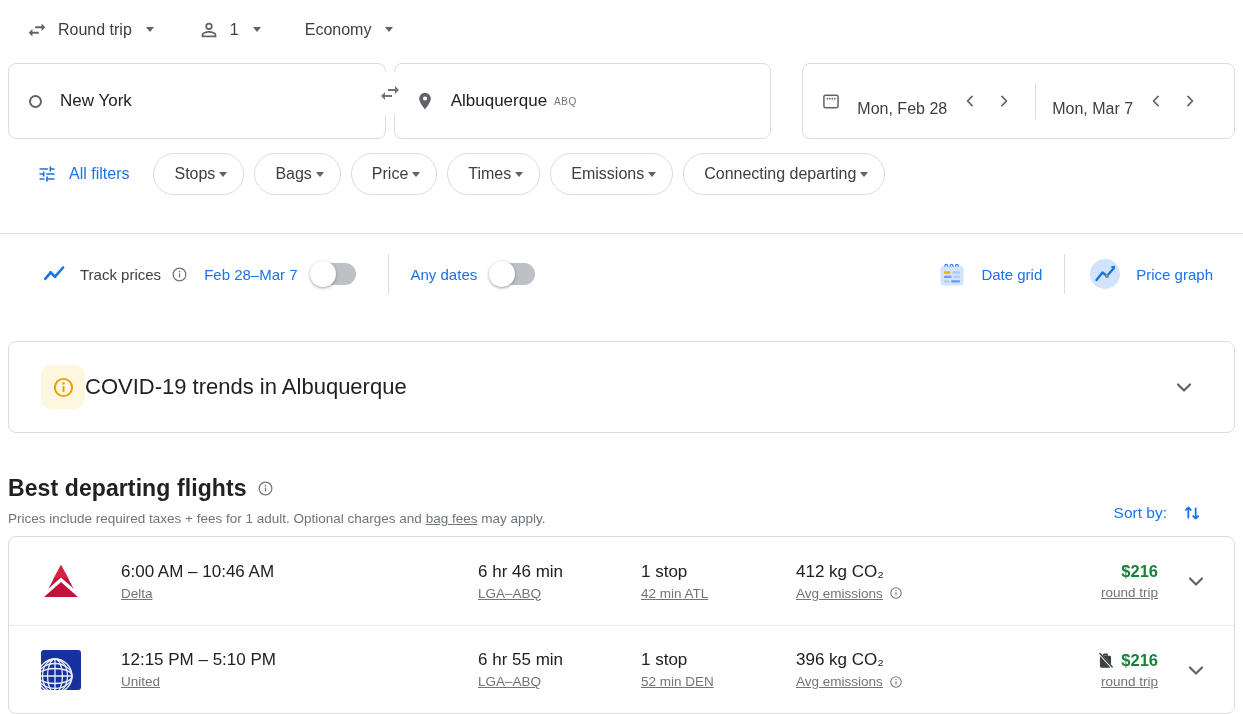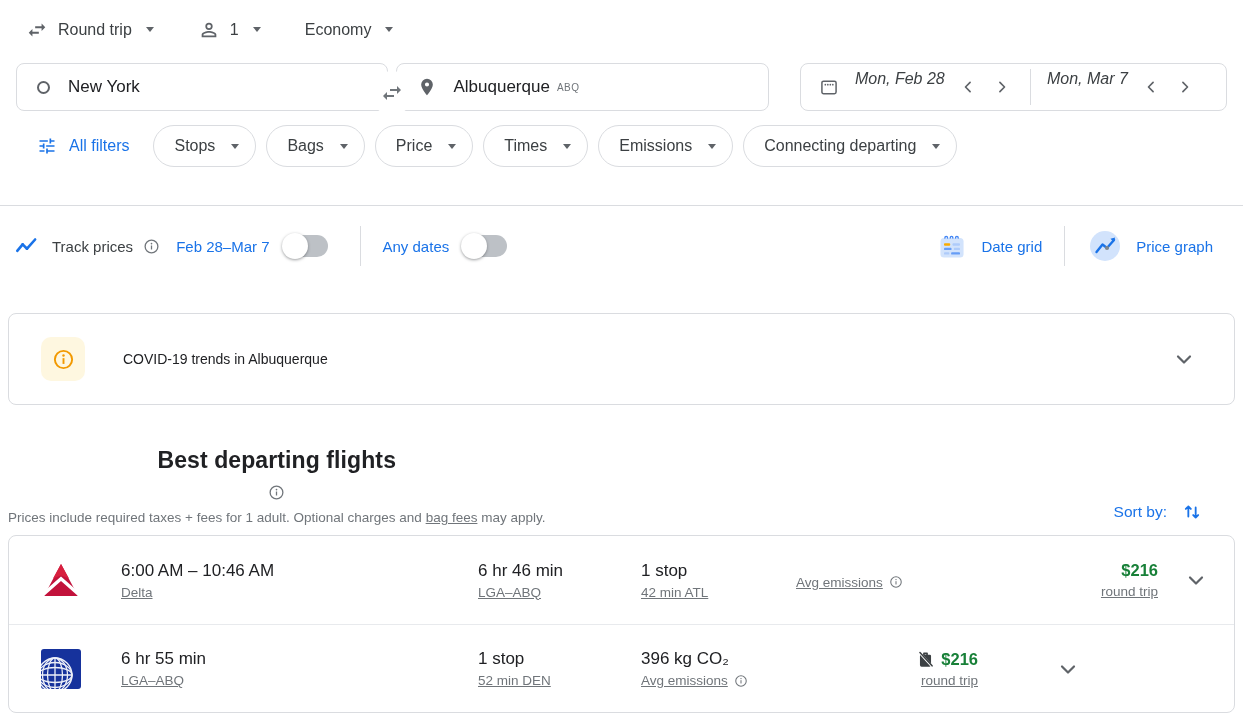--- a/index.html
+++ b/index.html
@@ -6,67 +6,67 @@
   html,body { width:1243px; height:714px; overflow:hidden; background:#fff;
     font-family:"Liberation Sans", sans-serif; color:#202124; }
 
   
   .topbar { display:flex; align-items:center; padding:13px 0 0 26px; height:46px; }
   .opt { display:flex; align-items:center; gap:10px; margin-right:44px; font-size:16px; color:#3c4043; cursor:pointer; }
   .caret { width:0; height:0; border-left:4.5px solid transparent; border-right:4.5px solid transparent;
     border-top:5px solid #5f6368; margin-left:4px; }
 
   
-  .search-row { display:flex; margin:17px 16px 0; height:48px; }
+  .search-row { display:flex; margin:17px 8px 0; height:76px; }
   .fields { display:flex; gap:8px; width:764px; position:relative; }
   .field { flex:1; border:1px solid #dadce0; border-radius:8px; display:flex; align-items:center;
     padding:0 14px 0 20px; font-size:17px; background:#fff; }
   .field .ftext { margin-left:18px; }
   .code { font-size:10px; color:#70757a; margin-left:7px; letter-spacing:.5px; }
   .ring { width:13px; height:13px; border:2.5px solid #5f6368; border-radius:50%; flex:none; }
   .swap-btn { position:absolute; left:50%; top:8px; transform:translateX(-50%); width:44px; height:44px;
     border-radius:50%; background:#fff; display:flex; align-items:center; justify-content:center; cursor:pointer; z-index:2; }
   .dates { margin-left:31px; width:433px; border:1px solid #dadce0; border-radius:8px; display:flex;
     align-items:center; padding:0 4px 0 18px; font-size:16px; color:#3c4043; }
-  .dateseg { display:flex; align-items:flex-start; flex:1;font-style:italic; }
+  .dateseg { display:flex; align-items:flex-end; flex:1; }
   .dateseg .dtext { margin:0 6px 0 16px; white-space:nowrap; }
   .chevbtn { width:34px; height:34px; display:flex; align-items:center; justify-content:center; cursor:pointer; }
   .dates .vsep { width:1px; height:36px; background:#dadce0; margin:0 10px; }
 
   
   .filters { display:flex; align-items:center; margin-top:13px; padding-left:37px; gap:10px;
     white-space:nowrap; overflow:hidden; height:44px; }
   .allfilters { display:flex; align-items:center; gap:12px; color:#1a73e8; font-size:16px; margin-right:14px; cursor:pointer; flex:none; }
   .pill { flex:none; display:flex; align-items:center; border:1px solid #dadce0; border-radius:24px;
-    height:42px; padding:0 16px 0 20px; font-size:16px; color:#3c4043; gap:12px; cursor:pointer; background:#fff; }
+    height:42px; padding:0 16px 0 20px; font-size:16px; color:#3c4043; gap:0; cursor:pointer; background:#fff; }
 
   .hrline { border:none; border-top:1px solid #dadce0; margin-top:37px; }
 
   
-  .trackrow { display:flex; align-items:center; margin-top:14px; height:52px; padding:0 30px 0 14px; }
+  .trackrow { display:flex; align-items:center; margin-top:14px; height:52px; padding:0 30px 0 14px;margin-left:28px; }
   .trackrow .lbl { font-size:15px; color:#3c4043; margin:0 10px 0 12px; }
   .bluelbl { color:#1a73e8; font-size:15px; cursor:pointer; }
   .toggle { position:relative; width:44px; height:22px; border-radius:11px; background:#bdc1c6; margin:0 10px 0 14px; cursor:pointer; flex:none; }
   .toggle .knob { position:absolute; left:-2px; top:-2px; width:26px; height:26px; border-radius:50%;
     background:#fff; box-shadow:0 1px 3px rgba(60,64,67,.5); }
   .vdiv { width:1px; height:40px; background:#dadce0; margin:0 22px; flex:none; }
   .spacer { flex:1; }
   .toolbtn { display:flex; align-items:center; gap:13px; color:#1a73e8; font-size:15px; cursor:pointer; }
 
   
   .covid { margin:41px 8px 0; border:1px solid #dadce0; border-radius:8px; height:92px;
     display:flex; align-items:center; padding:0 38px 0 32px; cursor:pointer; }
   .covid-ic { width:44px; height:44px; border-radius:10px; background:#fef7e0; display:flex;
     align-items:center; justify-content:center; flex:none; }
-  .covid-title { font-size:14px; margin-left:38px; }
+  .covid-title { font-size:22px; }
 
   
   .results-head { margin:42px 8px 0; display:flex; justify-content:space-between; align-items:flex-end; }
   .rh-left h2 { font-size:23px; font-weight:600; display:inline; letter-spacing:.1px; }
-  .rh-title-line { display:flex; align-items:center; gap:10px;flex-direction:column; }
+  .rh-title-line { display:flex; align-items:center; gap:10px; }
   .disclaimer { margin-top:9px; font-size:13.5px; color:#70757a; }
   .disclaimer a { color:#70757a; text-decoration:underline; cursor:pointer; }
   .sort { display:flex; align-items:center; gap:14px; margin:0 32px 2px 0; color:#1a73e8;
     font-size:15.5px; font-weight:500; cursor:pointer; }
 
   
   .flights-card { margin:10px 8px 0; border:1px solid #dadce0; border-radius:8px; background:#fff; }
   .frow { display:grid; grid-template-columns:80px 357px 163px 155px 1fr 180px 76px;
     align-items:center; height:88px; padding-left:32px; cursor:pointer; }
   .frow + .frow { border-top:1px solid #e8eaed; }
@@ -311,20 +311,21 @@
     </div>
     <div class="cell">
       <div class="pri">6 hr 46 min</div>
       <div class="sec">LGA–ABQ</div>
     </div>
     <div class="cell">
       <div class="pri">1 stop</div>
       <div class="sec">42 min ATL</div>
     </div>
     <div class="cell">
+      <div class="pri">412 kg CO₂</div>
       <div class="sec">
           <span>Avg emissions</span>
           <span>
             <svg width="14" height="14" viewBox="0 0 24 24">
               <circle cx="12" cy="12" r="9" fill="none" stroke="#70757a" stroke-width="1.8"></circle>
               <rect x="11.1" y="10.6" width="1.8" height="5.6" fill="#70757a"></rect>
               <circle cx="12" cy="7.9" r="1.2" fill="#70757a"></circle>
             </svg>
           </span>
         </div>
@@ -355,20 +356,24 @@
           <circle cx="14" cy="26" r="17"></circle>
           <ellipse cx="14" cy="26" rx="17" ry="7.5"></ellipse>
           <ellipse cx="14" cy="26" rx="17" ry="12.5"></ellipse>
           <ellipse cx="14" cy="26" rx="7.5" ry="17"></ellipse>
           <ellipse cx="14" cy="26" rx="12.5" ry="17"></ellipse>
           <path d="M-3 26h34M14 9v34"></path>
         </g>
       </svg>
     </div>
     <div class="cell">
+      <div class="pri bold">12:15 PM – 5:10 PM</div>
+      <div class="sec">United</div>
+    </div>
+    <div class="cell">
       <div class="pri">6 hr 55 min</div>
       <div class="sec">LGA–ABQ</div>
     </div>
     <div class="cell">
       <div class="pri">1 stop</div>
       <div class="sec">52 min DEN</div>
     </div>
     <div class="cell">
       <div class="pri">396 kg CO₂</div>
       <div class="sec">

